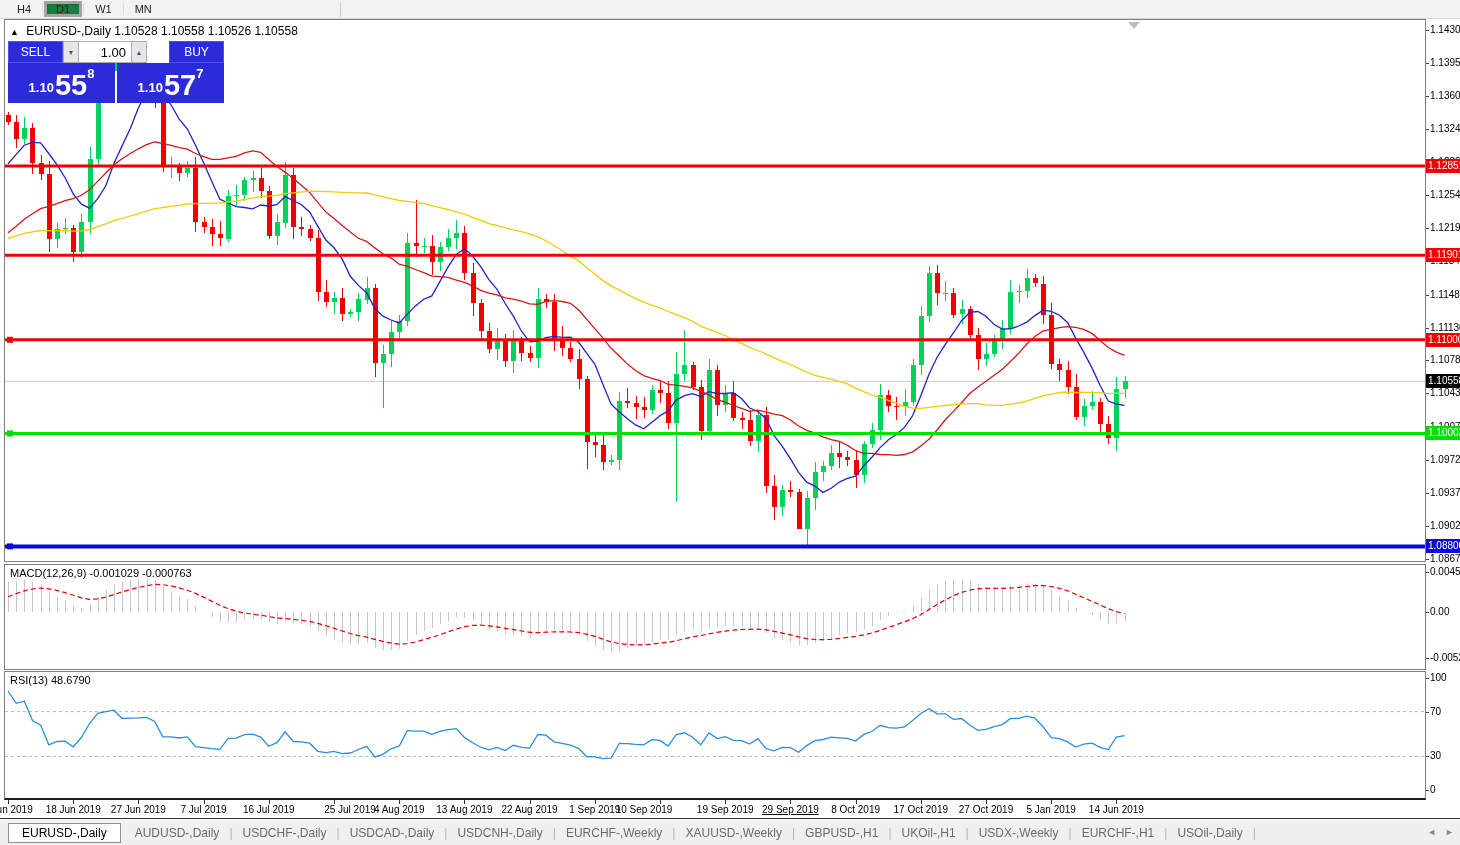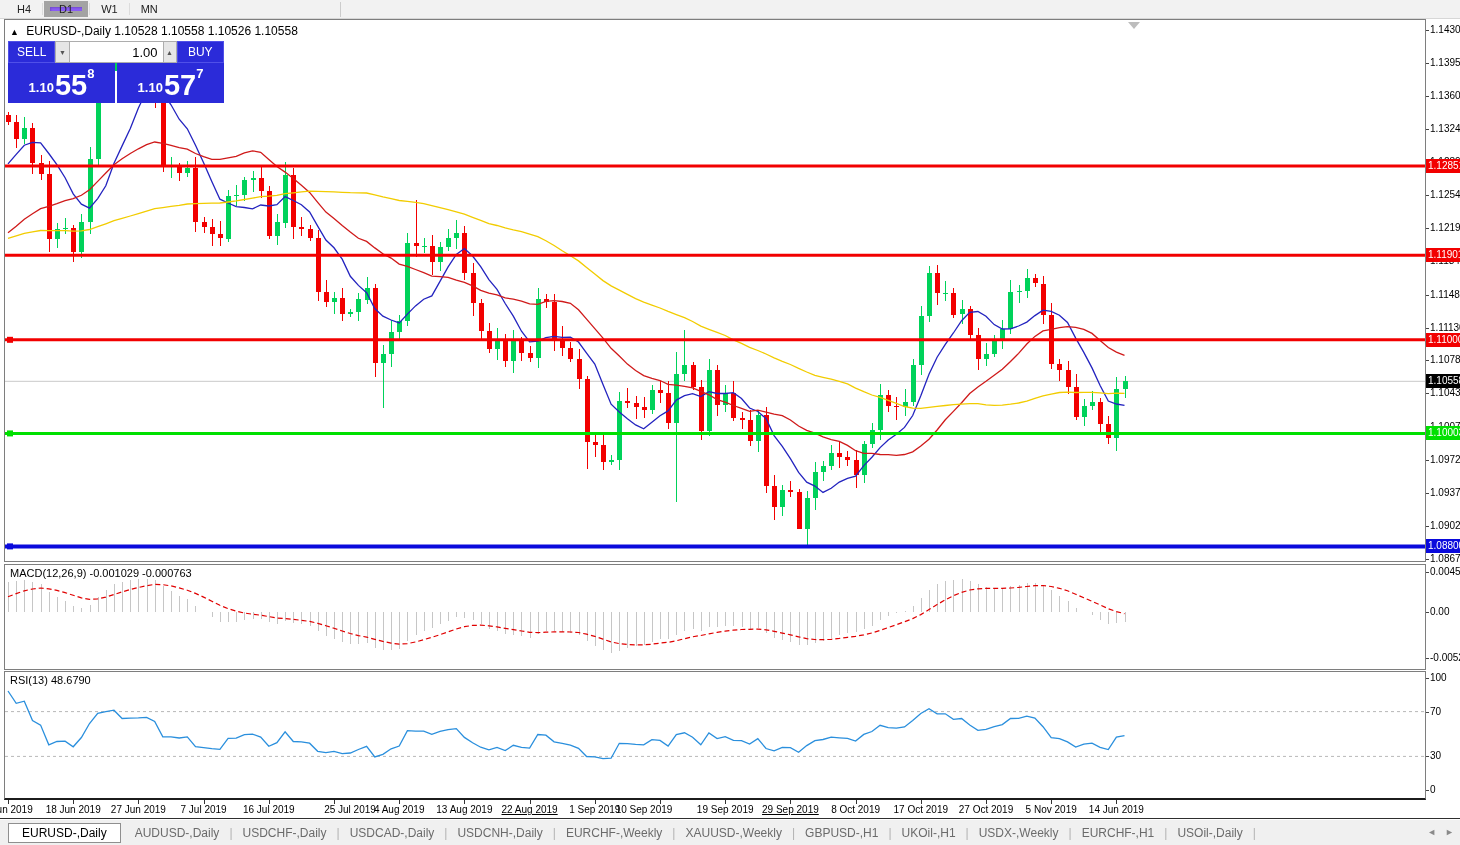--- a/index.html
+++ b/index.html
@@ -1,20 +1,20 @@
 <!DOCTYPE html>
 <html><head>
 <meta charset="utf-8">
 <style>
 *{margin:0;padding:0;box-sizing:border-box}
 html,body{width:1460px;height:845px;overflow:hidden}
 body{position:relative;background:#fff;font-family:"Liberation Sans",sans-serif}
 #toolbar{position:absolute;left:0;top:0;width:1460px;height:19px;background:#f2f2f2;border-bottom:1px solid #d7d7d7;display:flex;align-items:center;padding-left:7px}
 .tf-btn{font-size:11px;color:#222;height:16px;padding:0 9px;display:flex;align-items:center;border:1px solid transparent;cursor:default}
-.tf-btn.active{background:#8b5cf6;border:6px solid #a3a3a3;box-shadow:inset 1px 1px 2px rgba(0,0,0,.18)}
+.tf-btn.active{background:#15803d;border:3px solid #a3a3a3;box-shadow:inset 1px 1px 2px rgba(0,0,0,.18)}
 .tf-sep{width:1px;height:12px;background:#dcdcdc;margin:0 1px}
 #tb-end-sep{position:absolute;left:340px;top:2px;width:1px;height:15px;background:#cccccc}
 .pane{position:absolute;left:4px;width:1422px;background:#fff;border:1px solid #7e7e7e}
 #price-pane{top:19px;height:543px}
 #macd-pane{top:564px;height:106px}
 #rsi-pane{top:671px;height:129px;border-bottom:2px solid #1c1c1c}
 .pane svg{position:absolute;left:0;top:0}
 #date-axis{position:absolute;left:4px;top:800px;width:1422px;height:18px;background:#fff}
 .date-tick{position:absolute;top:0;width:1px;height:4px;background:#333}
 .date-label{position:absolute;top:4px;transform:translateX(-50%);font-size:10px;color:#000;white-space:nowrap}
@@ -22,21 +22,21 @@
 .tickmark{position:absolute;left:1426px;width:3px;height:1px;background:#444}
 .axis-lbl{position:absolute;left:1430px;font-size:10px;color:#000;white-space:nowrap;line-height:12px}
 .price-flag{position:absolute;left:1426px;min-width:34px;height:14px;line-height:14px;padding:0 2px;font-size:10px;color:#fff;white-space:nowrap}
 #shift-marker{position:absolute;left:1128px;top:22px;width:0;height:0;border-left:6px solid transparent;border-right:6px solid transparent;border-top:7px solid #bdbdbd}
 #chart-title{position:absolute;left:10px;top:24px;font-size:12px;color:#000;white-space:nowrap}
 #chart-title .col-arrow{font-size:9px;margin-right:4px}
 #trade-panel{position:absolute;left:8px;top:41px;width:216px}
 .tp-row1{display:flex;height:22px}
 .sell-btn,.buy-btn{width:55px;background:#2b2bd9;color:#fff;font-size:12px;display:flex;align-items:center;justify-content:center;border:1px solid #5050e8;cursor:pointer}
 .spin-btn{width:16px;background:#e6e6e6;border:1px solid #adadad;color:#555;font-size:7px;display:flex;align-items:center;justify-content:center;cursor:pointer}
-.vol-input{width:93px;border:1px solid #adadad;border-left:none;border-right:none;text-align:right;font-size:13px;padding-right:5px;font-family:"Liberation Sans",sans-serif;color:#000}
+.vol-input{width:52px;border:1px solid #adadad;border-left:none;border-right:none;text-align:right;font-size:13px;padding-right:5px;font-family:"Liberation Sans",sans-serif;color:#000}
 .buy-btn{margin-left:auto}
 .tp-row2{display:flex;height:40px}
 .px-box{width:107px;background:#2b2bd9;color:#fff;display:flex;align-items:flex-end;justify-content:center;padding:2px 3px 4px;cursor:pointer}
 .px-box.right{margin-left:2px}
 .px-small{font-size:13px;font-weight:700;margin:0 1px 4px 0}
 .px-big{font-size:29px;font-weight:700;line-height:27px}
 .px-sup{font-size:13px;font-weight:700;align-self:flex-start;margin-top:1px}
 .ind-label{position:absolute;font-size:11px;color:#000;white-space:nowrap}
 #macd-label{left:10px;top:567px}
 #rsi-label{left:10px;top:674px}
@@ -515,37 +515,37 @@
     <div class="date-label" style="left: 199.6px;">7 Jul 2019</div>
     <div class="date-tick" style="left: 264.8px;"></div>
     <div class="date-label" style="left: 264.8px;">16 Jul 2019</div>
     <div class="date-tick" style="left: 330px;"></div>
     <div class="date-label" style="left: 330px; margin-left: 16px;">25 Jul 2019</div>
     <div class="date-tick" style="left: 395.2px;"></div>
     <div class="date-label" style="left: 395.2px;">4 Aug 2019</div>
     <div class="date-tick" style="left: 460.4px;"></div>
     <div class="date-label" style="left: 460.4px;">13 Aug 2019</div>
     <div class="date-tick" style="left: 525.6px;"></div>
-    <div class="date-label" style="left: 525.6px; text-decoration: underline;">22 Aug 2019</div>
+    <div class="date-label" style="left: 525.6px;">22 Aug 2019</div>
     <div class="date-tick" style="left: 590.8px;"></div>
     <div class="date-label" style="left: 590.8px;">1 Sep 2019</div>
     <div class="date-tick" style="left: 656px;"></div>
     <div class="date-label" style="left: 640px;">10 Sep 2019</div>
     <div class="date-tick" style="left: 721.2px;"></div>
     <div class="date-label" style="left: 721.2px;">19 Sep 2019</div>
     <div class="date-tick" style="left: 786.4px;"></div>
     <div class="date-label" style="left: 786.4px; text-decoration: underline;">29 Sep 2019</div>
     <div class="date-tick" style="left: 851.6px;"></div>
     <div class="date-label" style="left: 851.6px;">8 Oct 2019</div>
     <div class="date-tick" style="left: 916.8px;"></div>
     <div class="date-label" style="left: 916.8px; text-align: right;">17 Oct 2019</div>
     <div class="date-tick" style="left: 982px;"></div>
     <div class="date-label" style="left: 982px;">27 Oct 2019</div>
     <div class="date-tick" style="left: 1047.2px;"></div>
-    <div class="date-label" style="left: 1047.2px;">5 Nov 2019</div>
+    <div class="date-label" style="left: 1047.2px;">5 Jan 2019</div>
     <div class="date-tick" style="left: 1112.4px;"></div>
     <div class="date-label" style="left: 1112.4px;">14 Jun 2019</div>
   </div>
 <div id="axis-layer">
     <div class="tickmark" style="top: 29.9531px;"></div>
     <div class="axis-lbl" style="top: 23.9531px;">1.14300</div>
     <div class="tickmark" style="top: 62.8169px;"></div>
     <div class="axis-lbl" style="top: 56.8169px;">1.13950</div>
     <div class="tickmark" style="top: 95.6808px;"></div>
     <div class="axis-lbl" style="top: 89.6808px;">1.13600</div>

